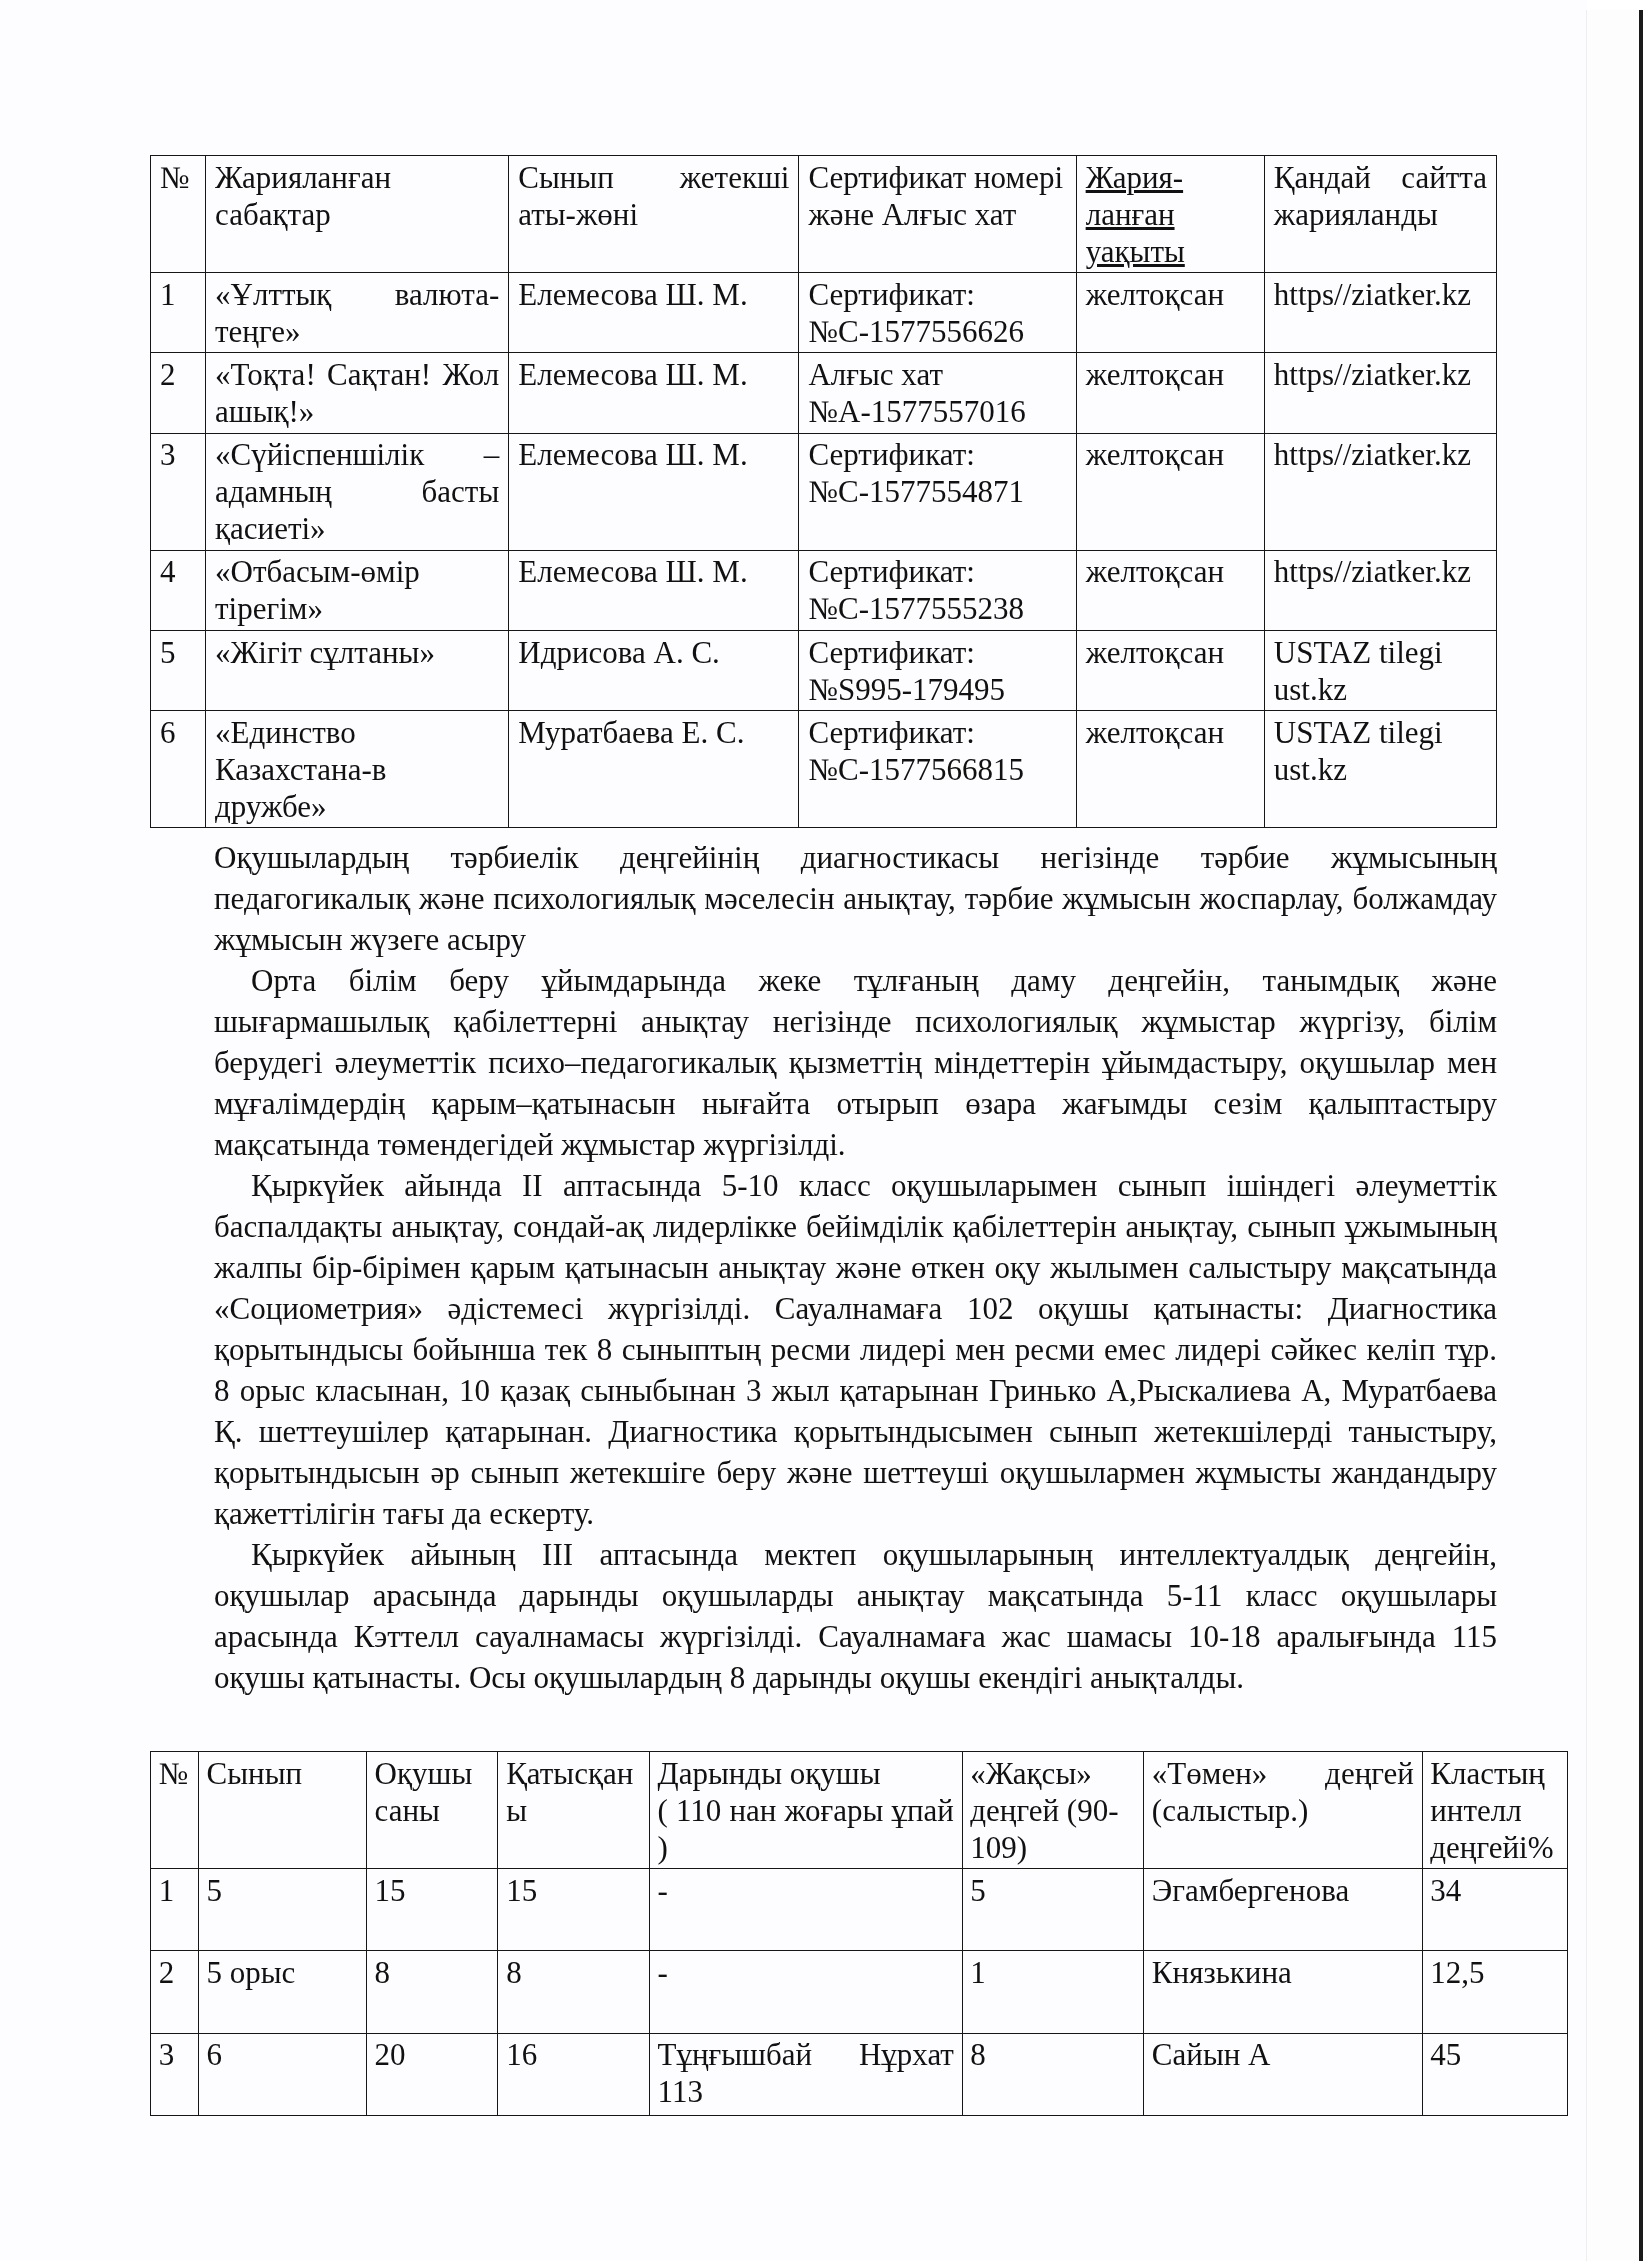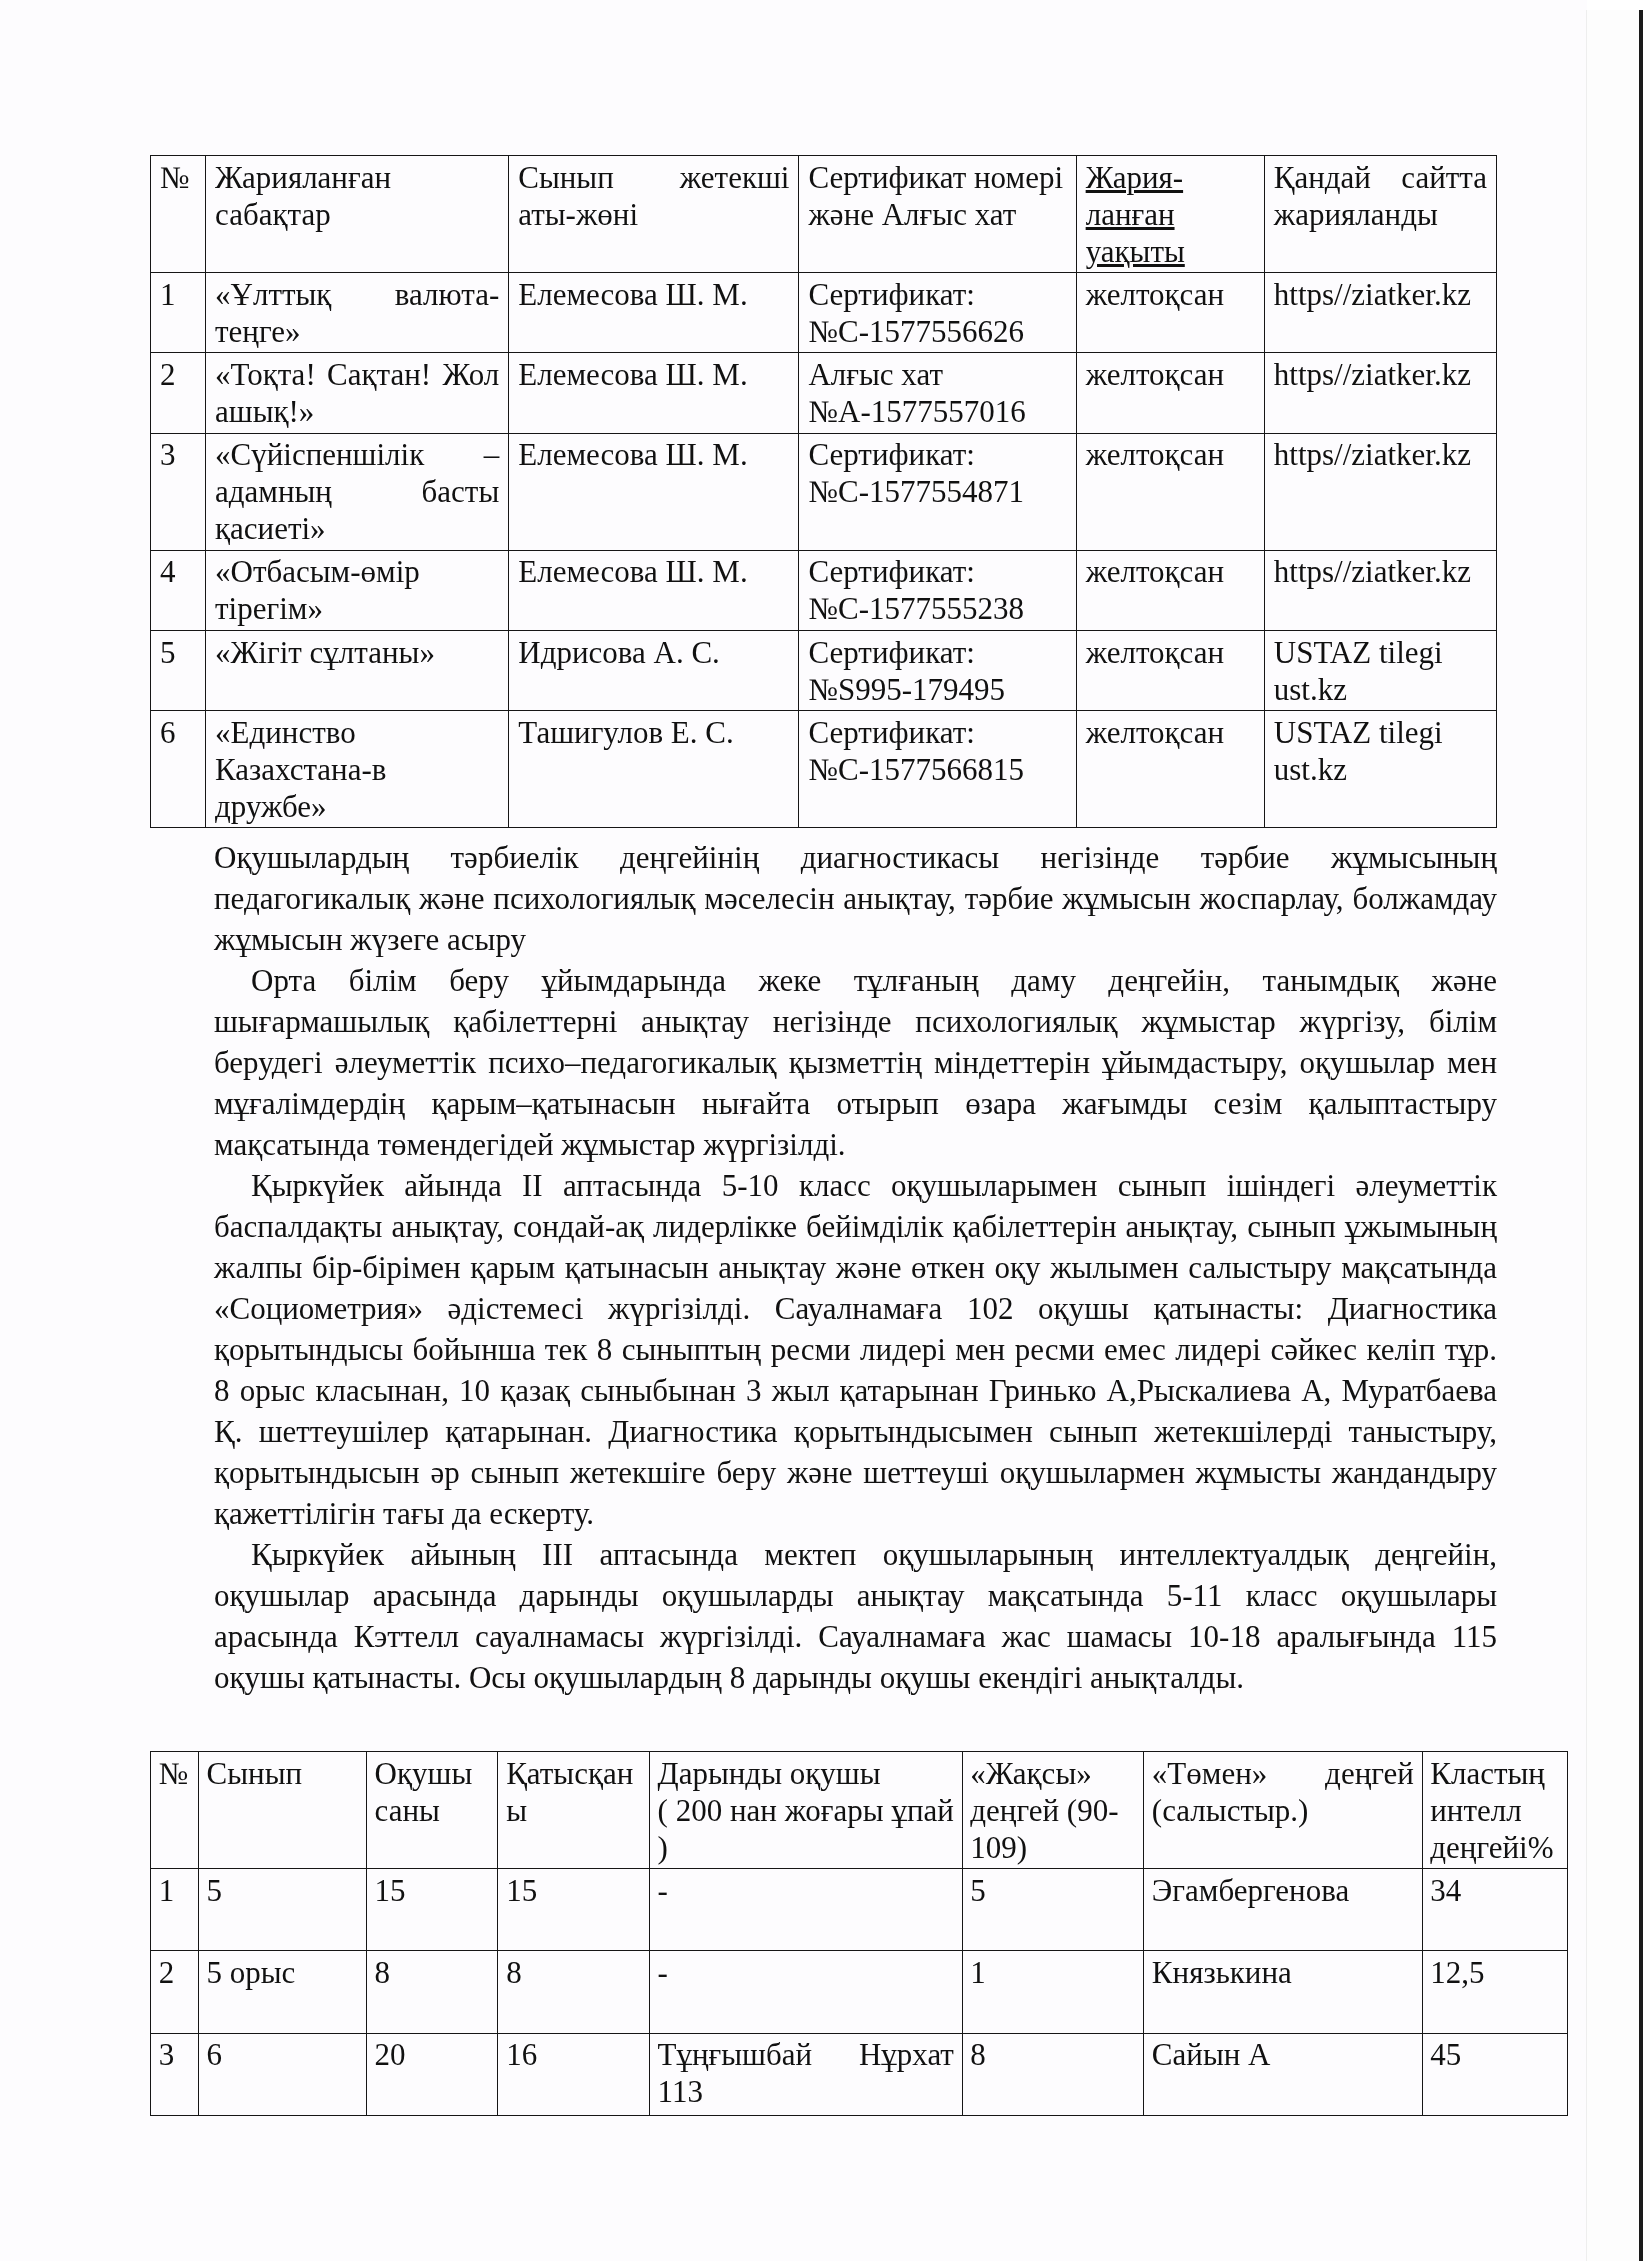--- a/index.html
+++ b/index.html
@@ -122,21 +122,21 @@
         <td>
             <div>Сертификат:</div>
             <div>№S995-179495</div>
           </td>
         <td>желтоқсан</td>
         <td>USTAZ tilegi ust.kz</td>
       </tr>
       <tr style="height:117px">
         <td>6</td>
         <td style="padding-right:58px">«Единство Казахстана-в дружбе»</td>
-        <td>Ташигулов Е. С.</td>
+        <td>Муратбаева Е. С.</td>
         <td>
             <div>Сертификат:</div>
             <div>№С-1577566815</div>
           </td>
         <td>желтоқсан</td>
         <td>USTAZ tilegi ust.kz</td>
       </tr>
     </tbody>
   </table>
 
@@ -148,21 +148,21 @@
   </div>
 
   <table class="t2">
     <thead>
       <tr>
         <th class="d0">№</th>
         <th class="d1">Сынып</th>
         <th class="d2">Оқушы саны</th>
         <th class="d3" style="word-break:break-all">Қатысқаны</th>
         <th class="d4 justify" style="white-space:pre-line">Дарынды оқушы
-( 200 нан жоғары ұпай )</th>
+( 110 нан жоғары ұпай )</th>
         <th class="d5">«Жақсы» деңгей (90-109)</th>
         <th class="d6 justify">«Төмен» деңгей (салыстыр.)</th>
         <th class="d7">Кластың интелл деңгейі%</th>
       </tr>
     </thead>
     <tbody>
       <tr>
         <td>1</td>
         <td>5</td>
         <td>15</td>

